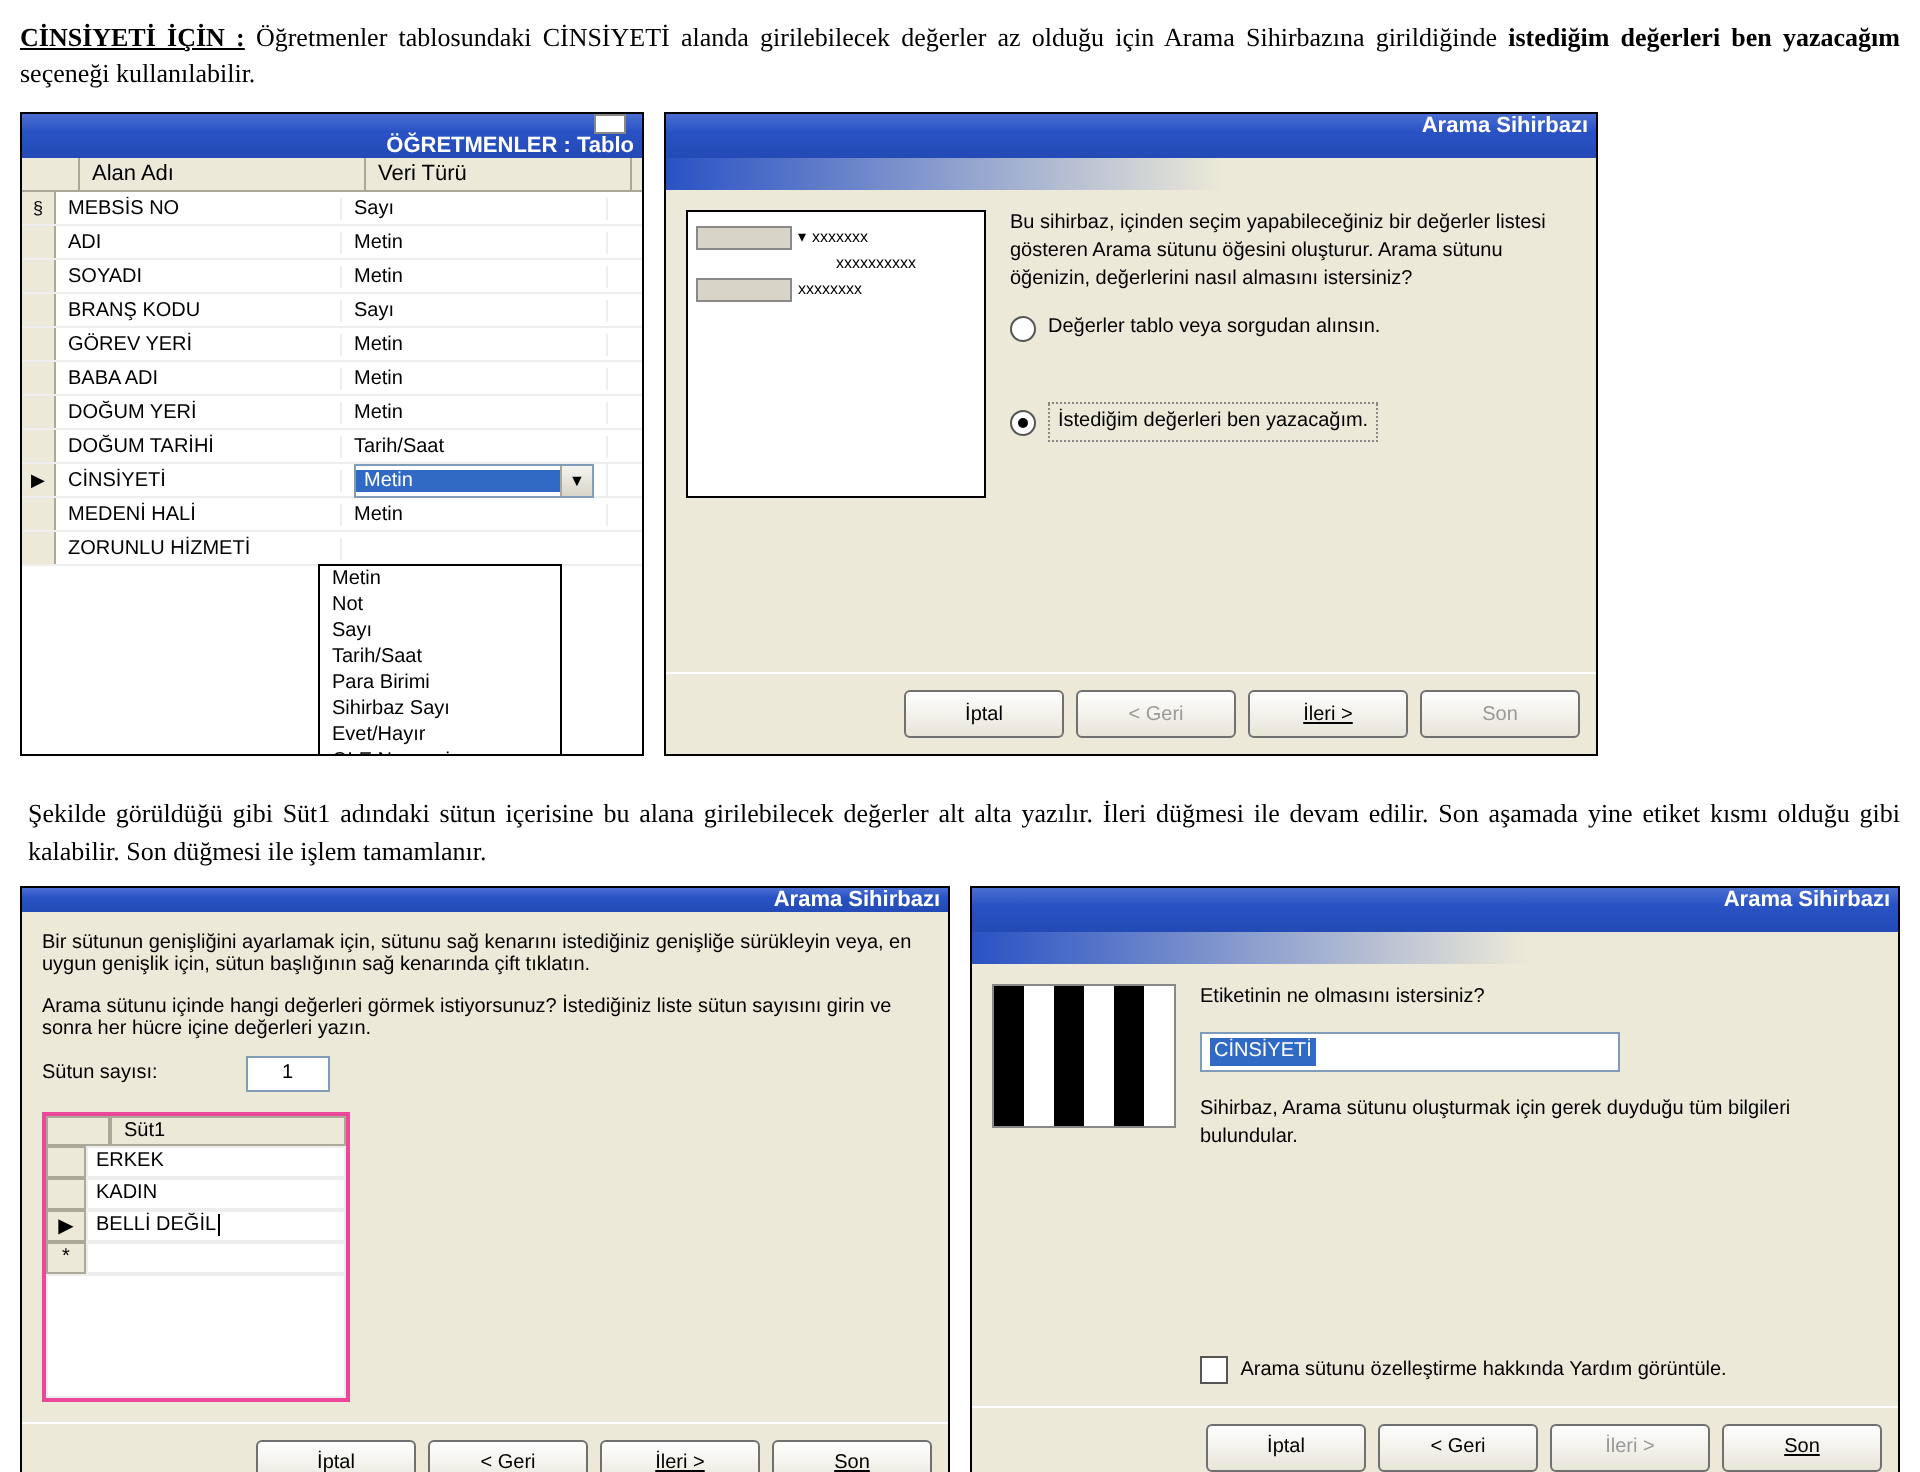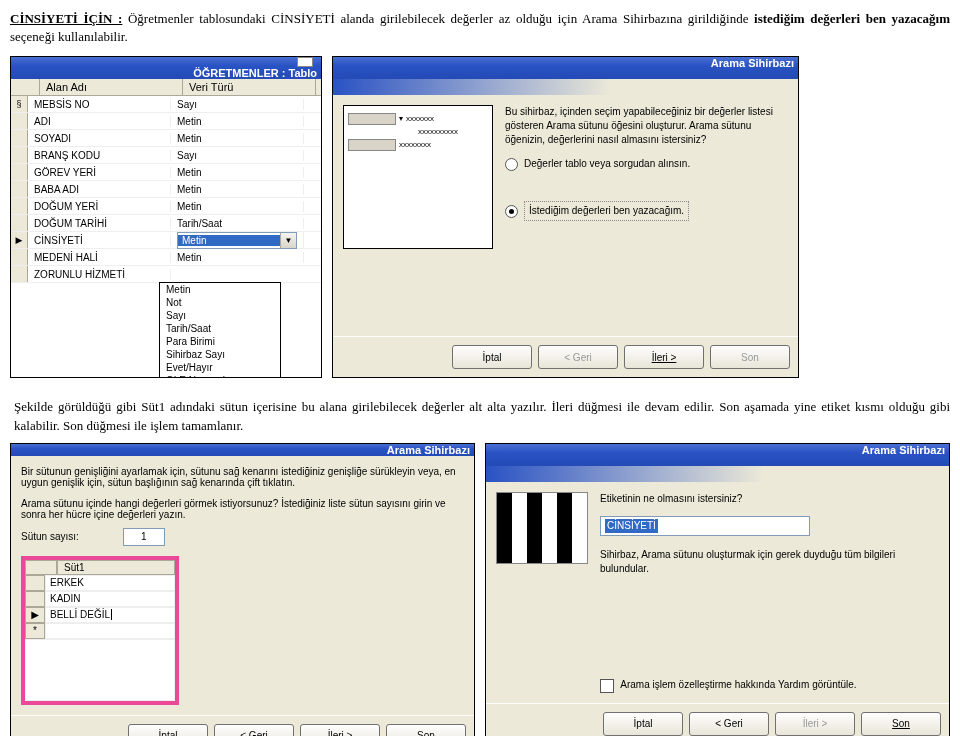--- a/index.html
+++ b/index.html
@@ -43,21 +43,21 @@
 .btn.disabled { color:#999; }
 .row2 { display:flex; gap:10px; }
 .row2text { font-size:13px; font-family:"Times New Roman",serif; text-align:justify; line-height:1.4; margin-bottom:8px; padding-left:4px; }
 .flagimg { width:90px; height:70px; background:#fff; border:1px solid #888; position:relative; }
 .checker { position:absolute; inset:0; display:grid; grid-template-columns:repeat(6,1fr); grid-template-rows:repeat(4,1fr); }
 .checker div:nth-child(odd){ background:#000; }
 .checker div:nth-child(even){ background:#fff; }
 .inputline { border:1px solid #7f9db9; background:#fff; width:40px; height:16px; display:inline-flex; align-items:center; justify-content:center; font-size:10px; margin-left:20px; }
 .editwide { border:1px solid #7f9db9; background:#fff; height:18px; display:flex; align-items:center; padding:0 4px; width:200px; }
 .editwide .seltxt { background:#316ac5; color:#fff; padding:0 2px; font-size:10px; }
-.minigrid { background:#fff; border:4px solid #ec4899; width:150px; }
+.minigrid { background:#fff; border:2px solid #ec4899; width:150px; }
 .minigrid .mgh { display:flex; background:#ece9d8; }
 .minigrid .mgh div { border:1px solid #aca899; padding:1px 6px; font-size:10px; }
 .minigrid .mgr { display:flex; height:16px; }
 .minigrid .mgrh { width:18px; background:#ece9d8; border:1px solid #aca899; display:flex; align-items:center; justify-content:center; font-size:10px; }
 .minigrid .mgc { flex:1; border:1px solid #eee; padding:0 4px; font-size:10px; display:flex; align-items:center; }
 .minigrid .empty { height:60px; background:#fff; border:1px solid #eee; }
 .checkbox { width:12px; height:12px; border:1px solid #555; background:#fff; display:inline-block; vertical-align:middle; margin-right:4px; }
 </style>
 </head>
 <body>
@@ -295,21 +295,21 @@
       </div>
       <div class="wiztext" style="display:flex; flex-direction:column;">
         <p>Etiketinin ne olmasını istersiniz?</p>
         <div class="editwide">
           <span class="seltxt">CİNSİYETİ</span>
         </div>
         <p style="margin-top:12px;">Sihirbaz, Arama sütunu oluşturmak için gerek duyduğu tüm bilgileri bulundular.</p>
         <div style="flex:1;"></div>
         <div style="font-size:10px;">
           <span class="checkbox"></span>
-          <span>Arama işlem özelleştirme hakkında Yardım görüntüle.</span>
+          <span>Arama sütunu özelleştirme hakkında Yardım görüntüle.</span>
         </div>
       </div>
     </div>
     <div class="buttonrow">
       <div class="btn">İptal</div>
       <div class="btn">&lt; Geri</div>
       <div class="btn disabled">İleri &gt;</div>
       <div class="btn">
           <span style="text-decoration:underline;">Son</span>
         </div>

